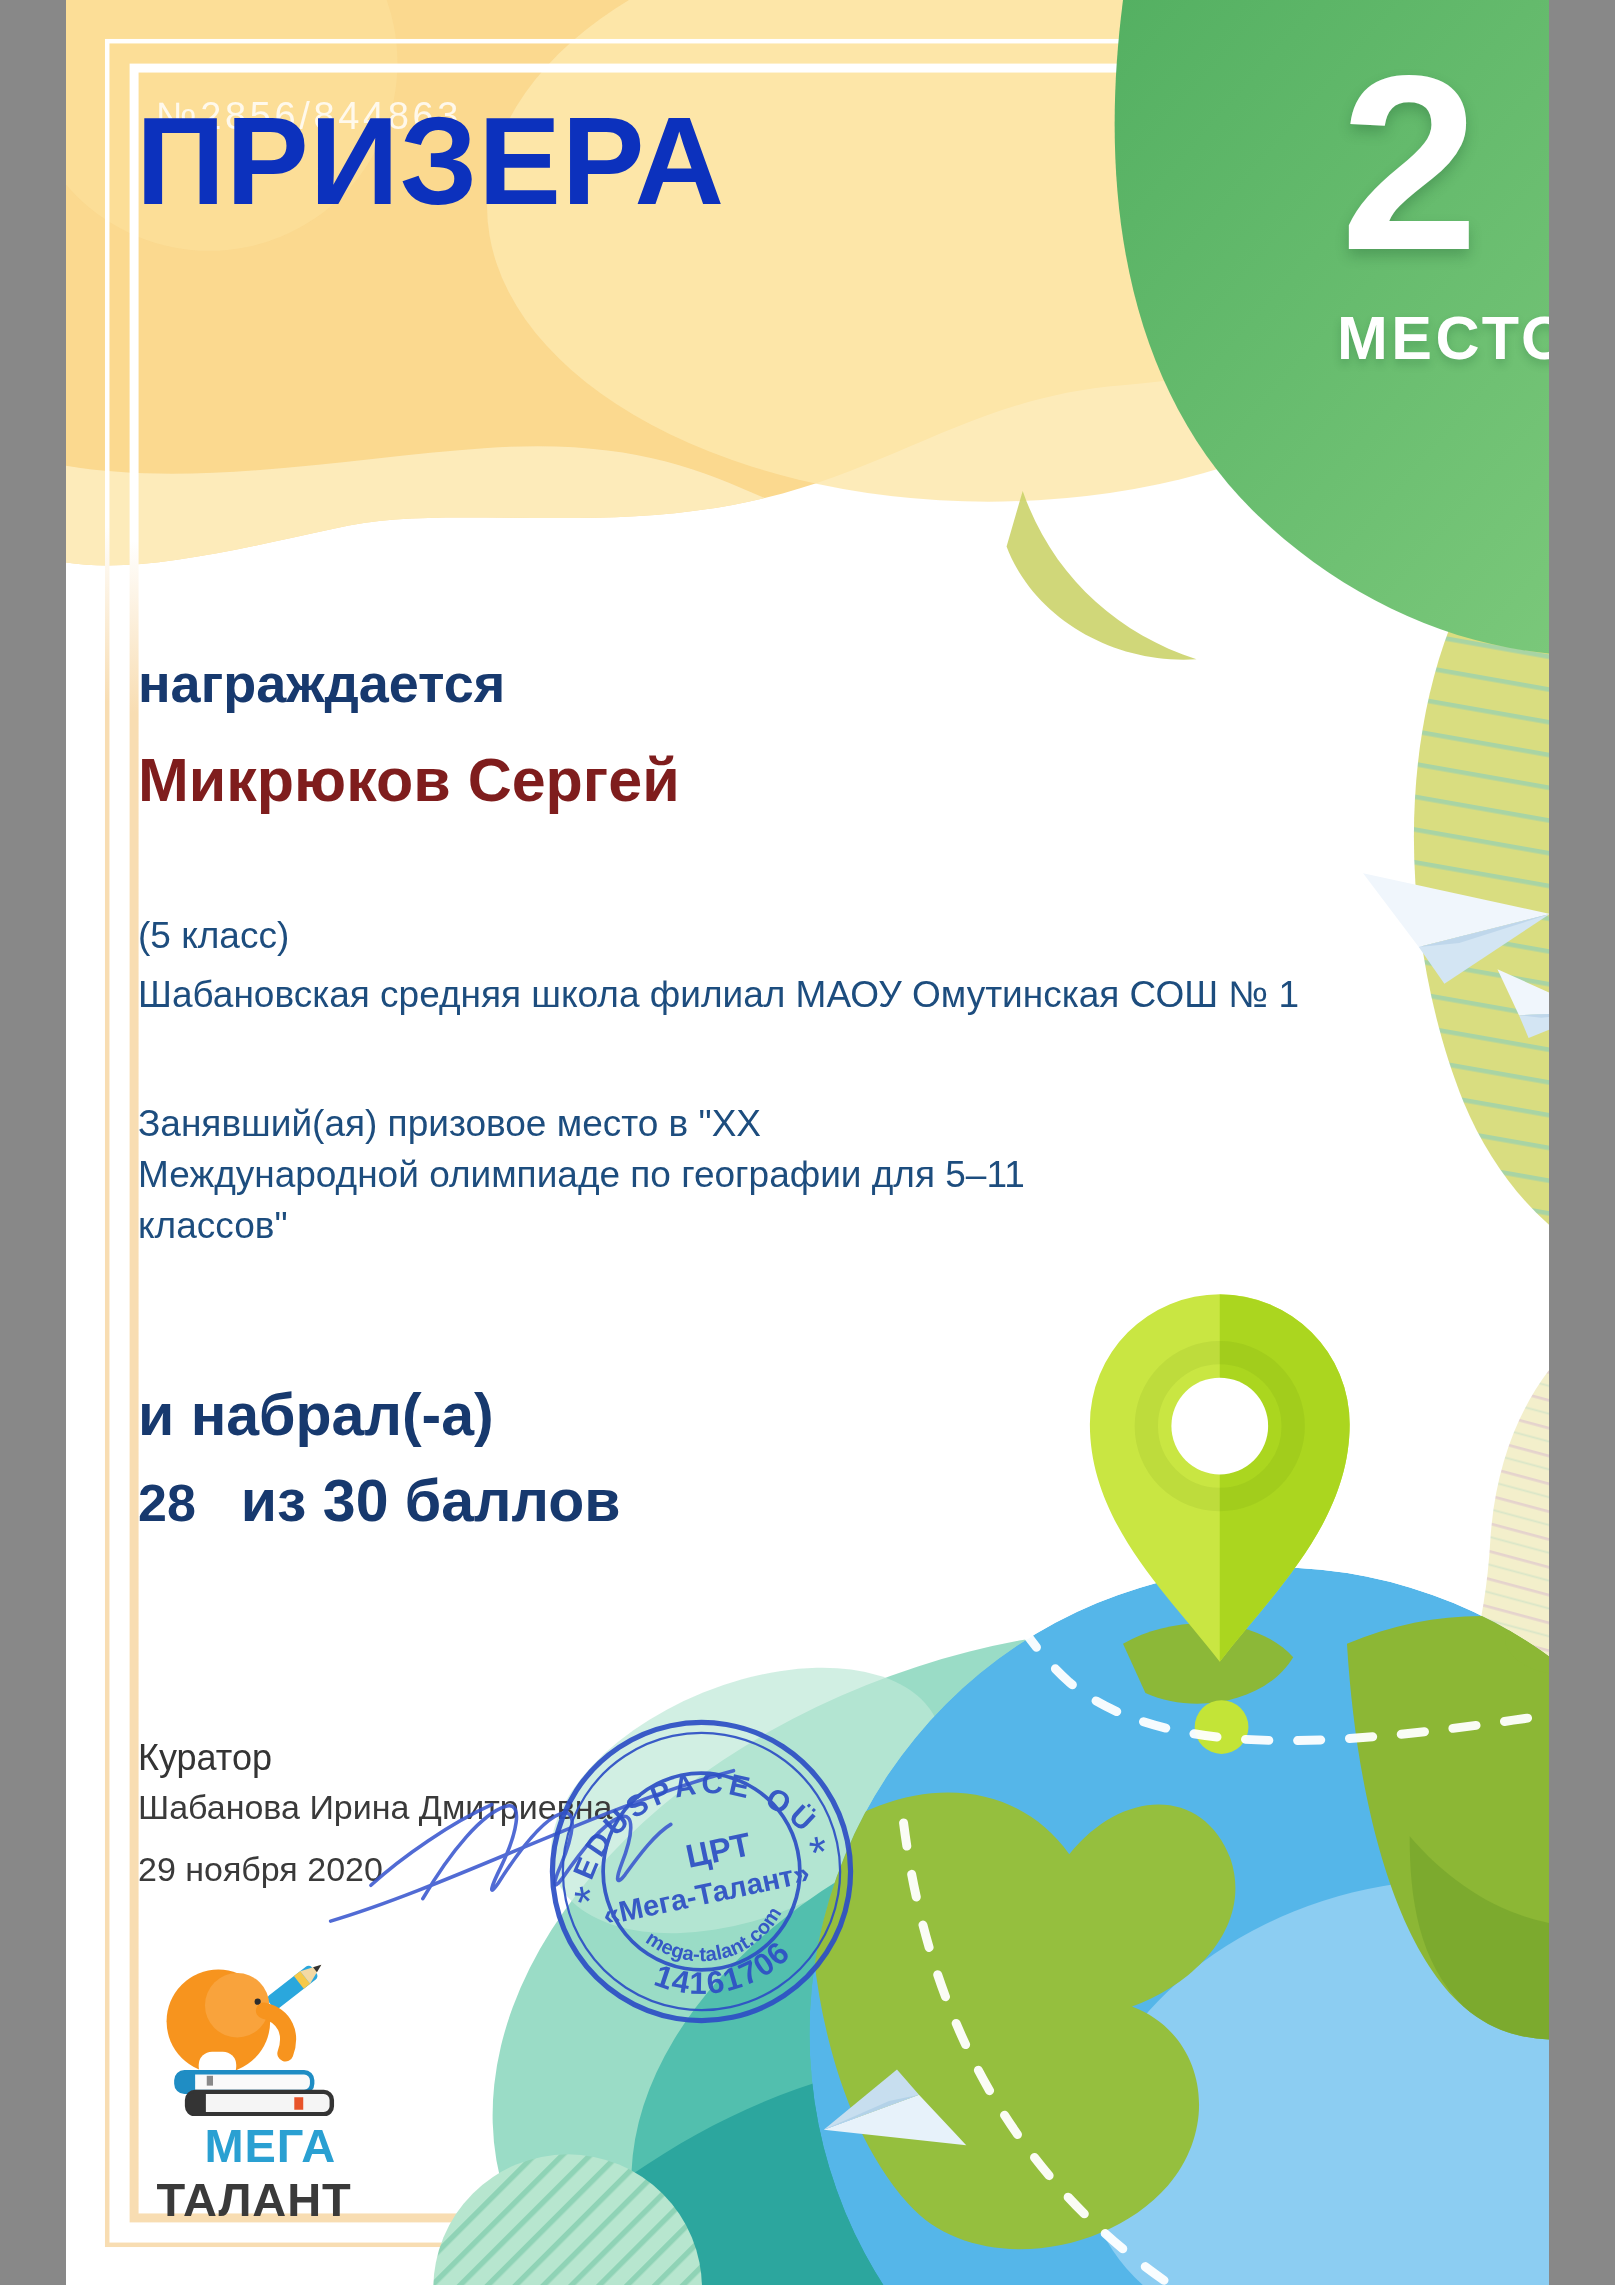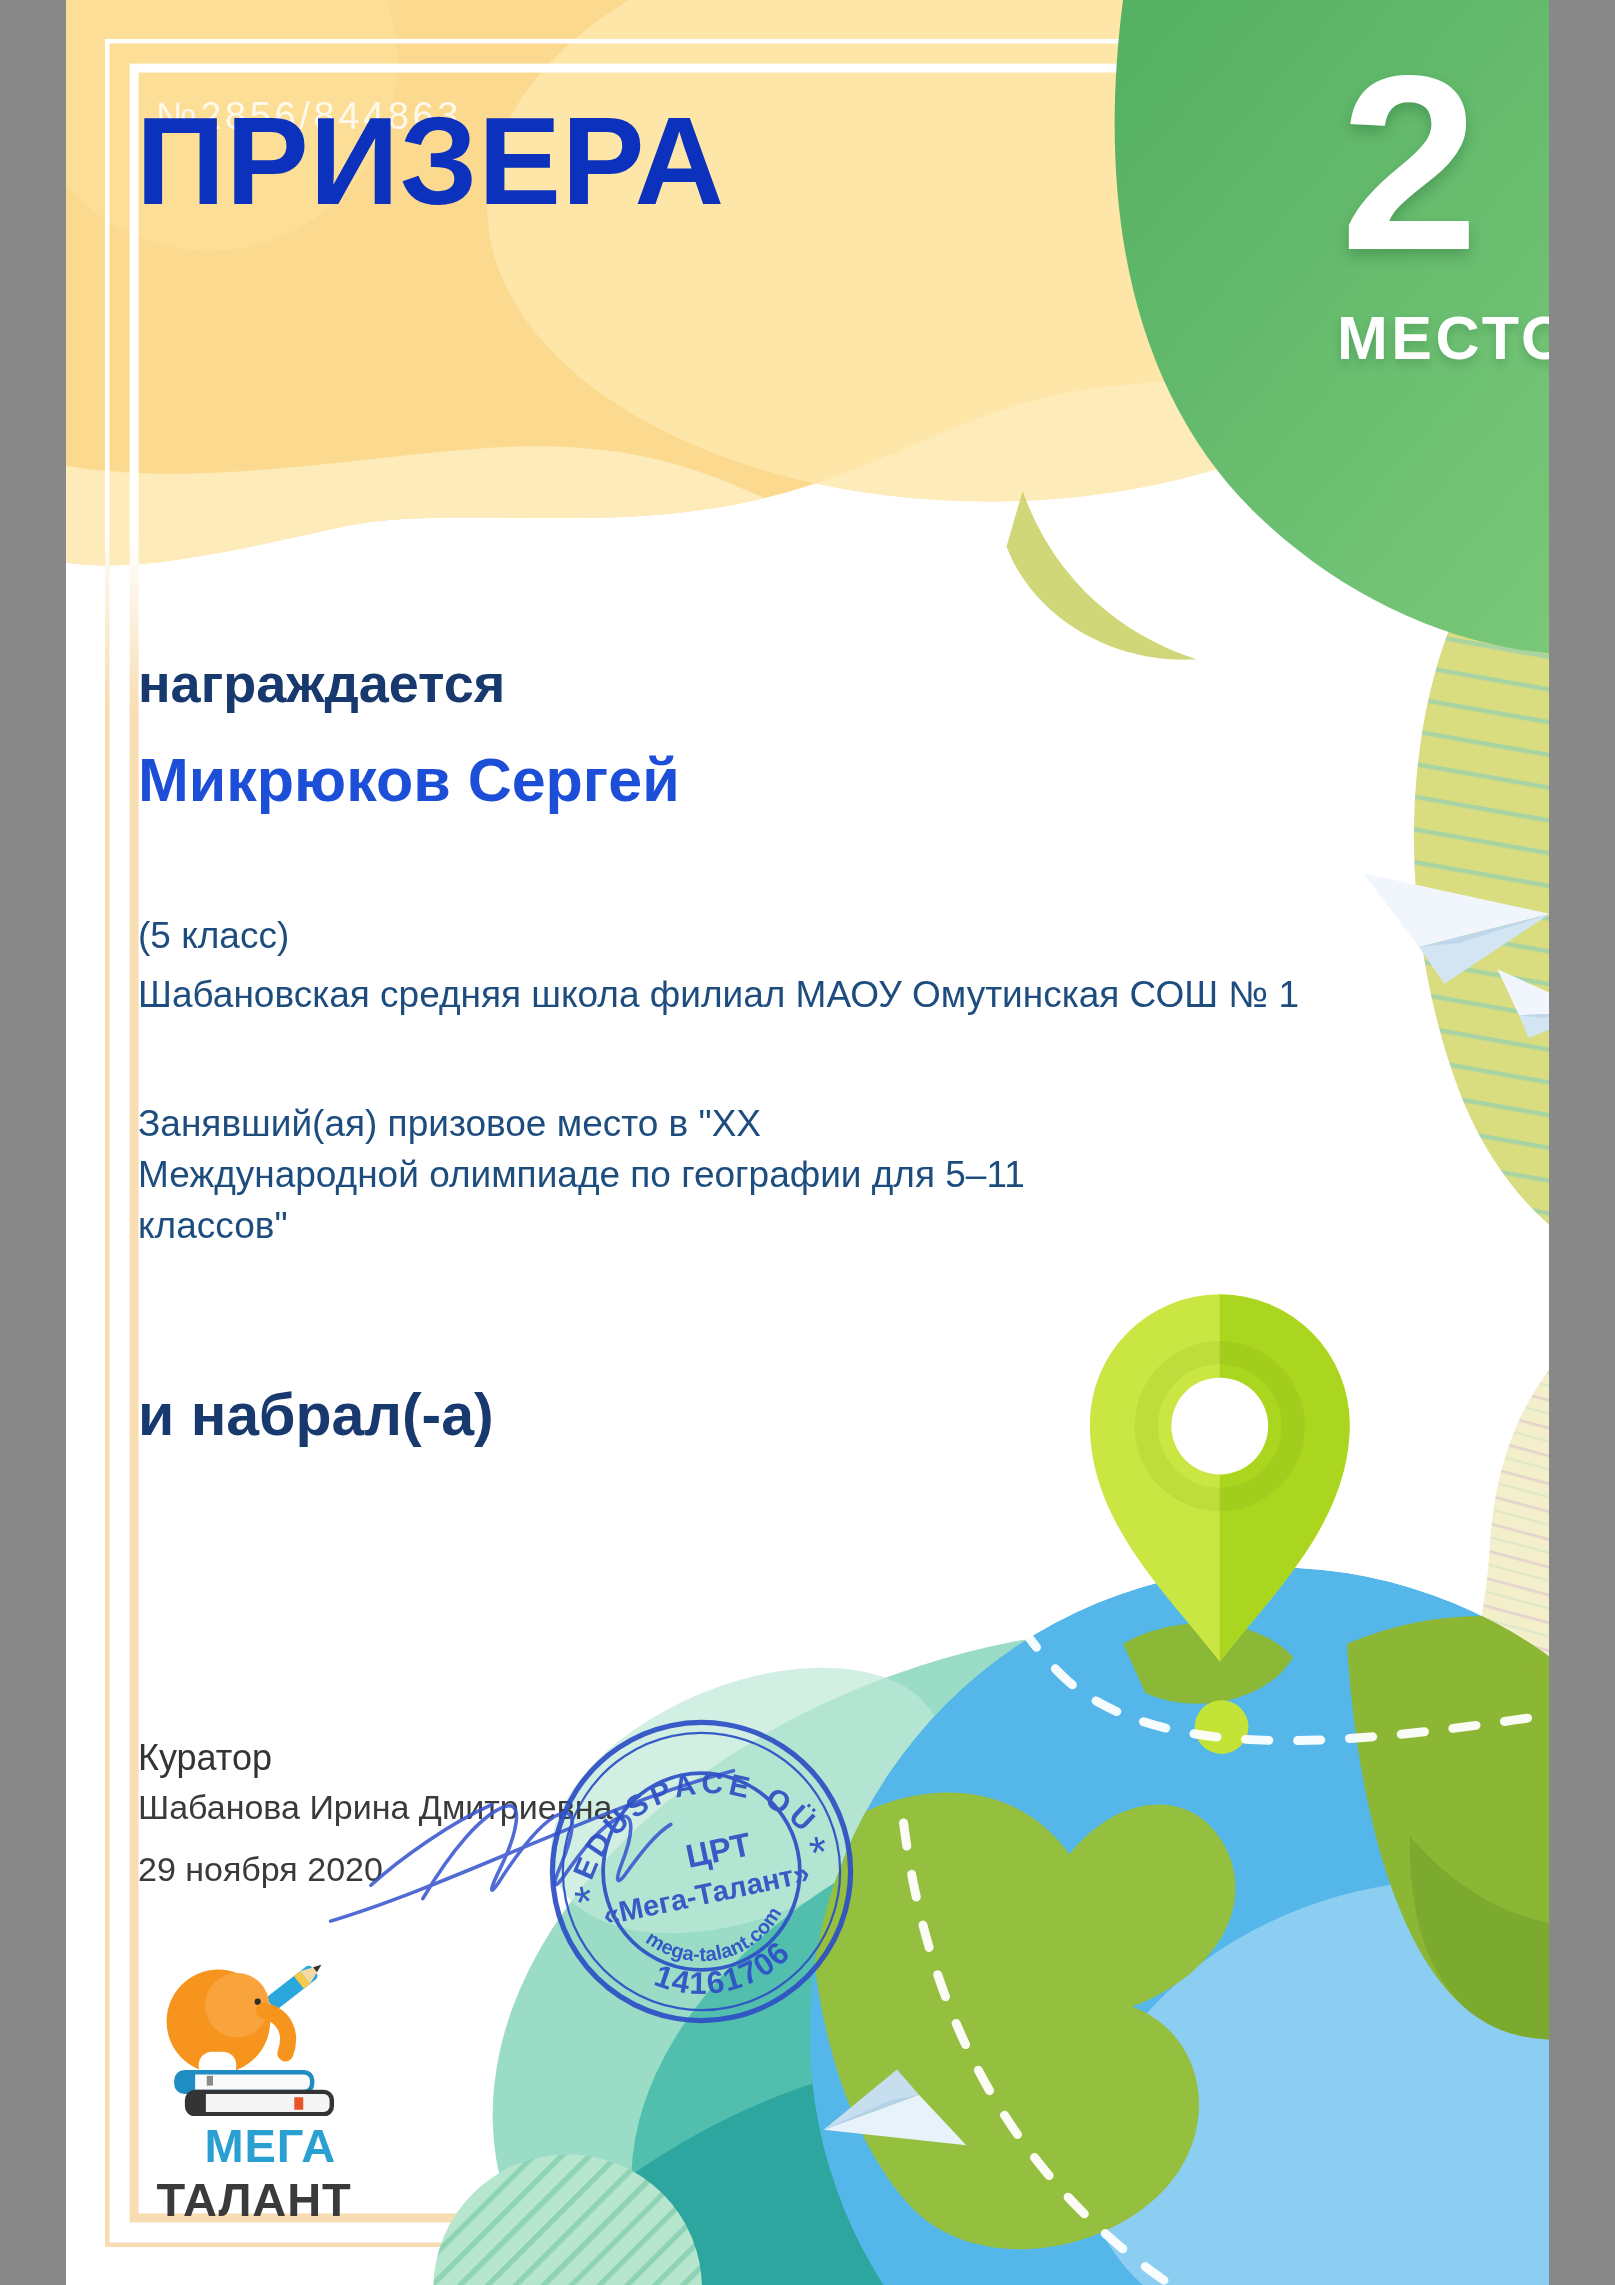--- a/index.html
+++ b/index.html
@@ -8,21 +8,21 @@
   .abs{position:absolute;}
   #bg-art{position:absolute;left:0;top:0;z-index:0;}
   .txt{z-index:5;}
   #cert-number{left:90px;top:95px;font-size:38px;letter-spacing:3.6px;color:rgba(255,255,255,.82);font-weight:400;}
   #title{left:70px;top:100px;font-size:124px;line-height:122px;font-weight:bold;color:#0c31bd;letter-spacing:0.9px;}
   #place-number{left:1209px;top:19.7px;width:269px;text-align:center;font-size:249px;font-weight:bold;color:#ffffff;
                 text-shadow:0 7.2px 12.5px rgba(20,80,40,.28);}
   #place-label{left:1160px;top:303px;width:457px;text-align:center;font-size:61px;font-weight:bold;color:#ffffff;
                letter-spacing:3.6px;text-shadow:0 5.4px 9px rgba(20,80,40,.22);}
   #awarded-label{left:72px;top:652px;font-size:54px;font-weight:bold;color:#17396e;text-align:right;}
-  #recipient-name{left:72px;top:745px;font-size:61px;font-weight:bold;color:#1d4ed8;}
+  #recipient-name{left:72px;top:745px;font-size:61px;font-weight:bold;color:#7f1d1d;}
   #grade{left:72px;top:915px;font-size:37px;color:#1d4d7e;}
   #school{left:72px;top:974px;font-size:37px;color:#1d4d7e;}
   #achievement{left:72px;top:1098px;font-size:37px;line-height:51px;color:#1d4d7e;}
   #scored-label{left:72px;top:1381px;font-size:59px;font-weight:bold;color:#17396e;}
   #score-line{left:72px;top:1467px;display:flex;align-items:baseline;color:#17396e;}
   #score-value{font-size:52px;font-weight:bold;margin-right:45px;}
   #score-total{font-size:59px;font-weight:bold;}
   #head-role{left:77px;top:1616px;font-size:37px;line-height:45px;color:#343434;}
   #curator-label{left:72px;top:1737px;font-size:36px;color:#343434;}
   #curator-name{left:72px;top:1788px;font-size:34px;color:#3a3a3a;}
@@ -172,20 +172,24 @@
   <div class="abs txt" id="grade">(5 класс)</div>
   <div class="abs txt" id="school">Шабановская средняя школа филиал МАОУ Омутинская СОШ № 1</div>
 
   <div class="abs txt" id="achievement">
     <div>Занявший(ая) призовое место в "XX</div>
     <div>Международной олимпиаде по географии для 5–11</div>
     <div>классов"</div>
   </div>
 
   <div class="abs txt" id="scored-label">и набрал(-а)</div>
+  <div class="abs txt" id="score-line">
+    <span id="score-value">28</span>
+    <span id="score-total">из 30 баллов</span>
+  </div>
 
   <div class="abs txt" id="curator-label">Куратор</div>
   <div class="abs txt" id="curator-name">Шабанова Ирина Дмитриевна</div>
   <div class="abs txt" id="cert-date">29 ноября 2020</div>
 
   <svg class="abs" id="signature" width="448" height="188" viewBox="0 0 500 210">
     <g fill="none" stroke="#3a57cf" stroke-width="4" stroke-linecap="round" opacity=".88">
       <path d="M15,190 C150,150 320,60 465,22"></path>
       <path d="M118,165 C150,110 185,70 210,62 C232,55 222,95 205,130 C195,150 190,165 202,148
                C225,112 250,78 272,70 C292,63 286,95 272,128 C264,146 262,158 274,142

